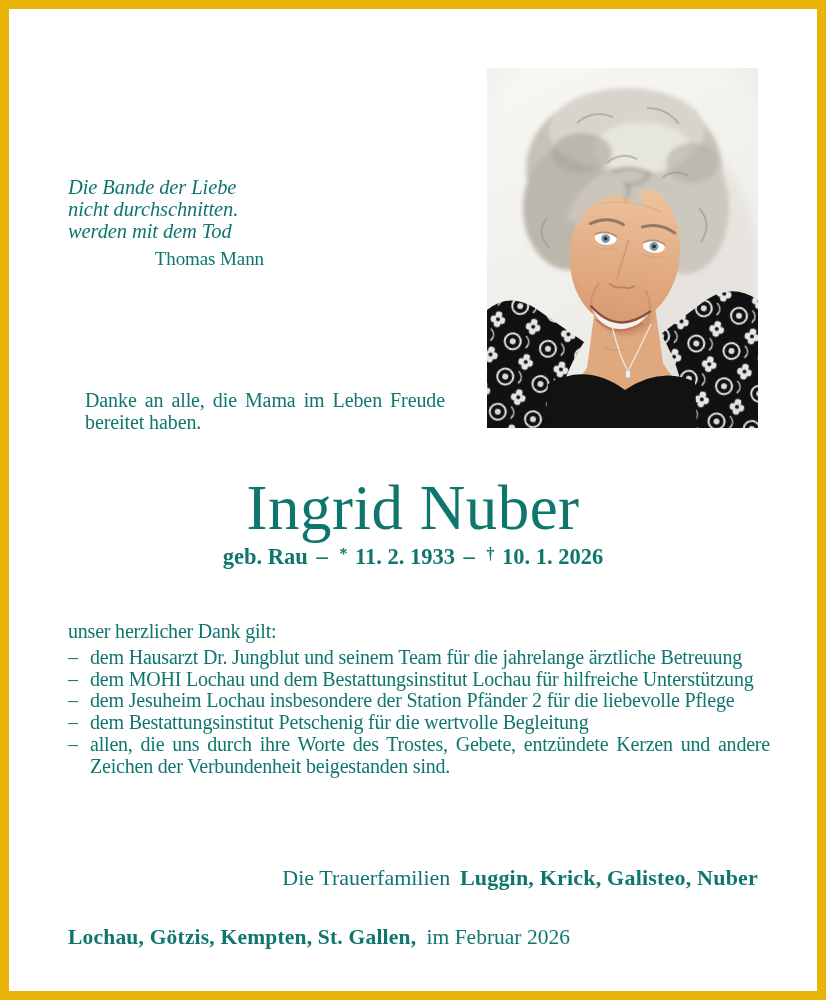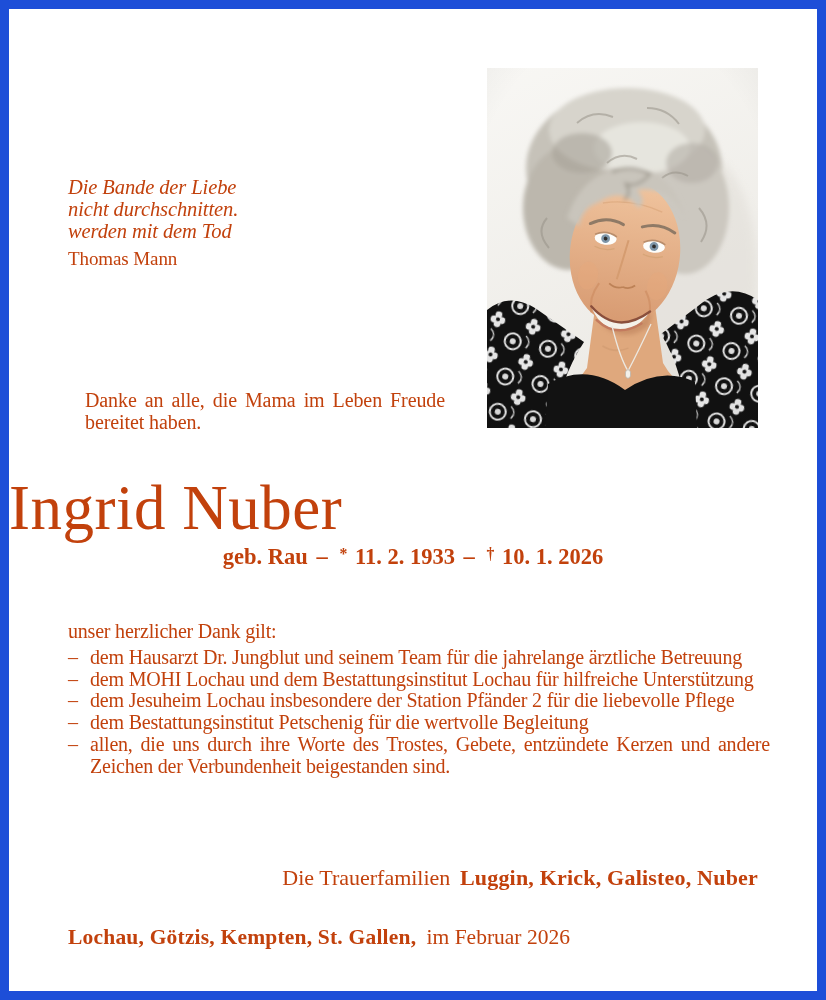--- a/index.html
+++ b/index.html
@@ -1,50 +1,50 @@
 <!DOCTYPE html>
 <html><head>
 <meta charset="utf-8">
 <style>
   html,body{margin:0;padding:0;background:#ffffff;}
   .card{
     box-sizing:border-box;
     position:relative;
     width:826px;height:1000px;
     background:#ffffff;
-    border:9px solid #1d4ed8;
+    border:9px solid #eab308;
     font-family:"Liberation Serif","DejaVu Serif",serif;
-    color:#c2410c;
+    color:#0f766e;
     overflow:hidden;
   }
   
   .quote{
     position:absolute;left:59px;top:167px;width:200px;
     font-style:italic;font-size:20.5px;line-height:22px;
     letter-spacing:-0.1px;
   }
   .quote-attr{
-    font-style:normal;padding-right:4px;
+    font-style:normal;text-align:right;padding-right:4px;
     margin-top:6px;font-size:19px;
   }
   
   .photo{
     position:absolute;left:478px;top:59px;width:271px;height:360px;
   }
   .photo svg{display:block;}
   
   .intro{
     position:absolute;left:76px;top:381px;width:360px;
     font-size:20px;line-height:21.8px;
     text-align:justify;letter-spacing:-0.1px;
   }
   
   .name{
     position:absolute;left:0;right:0;top:466px;
-    text-align:left;font-size:63px;line-height:66px;
+    text-align:center;font-size:63px;line-height:66px;
     letter-spacing:0.5px;
   }
   .vita{
     position:absolute;left:0;right:0;top:532px;
     text-align:center;font-weight:bold;font-size:22.5px;line-height:26px;
   }
   .vita .sym{
     font-size:70%;vertical-align:5px;margin:0 2px 0 3px;
   }
   .vita .dash{margin:0 3px;}

